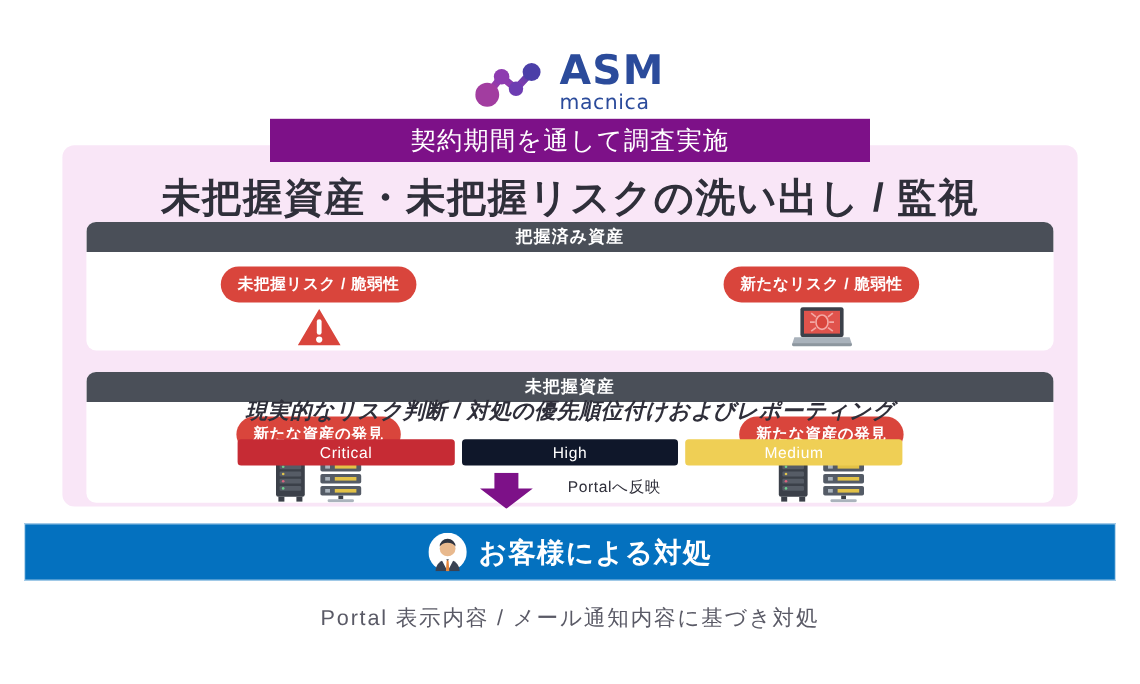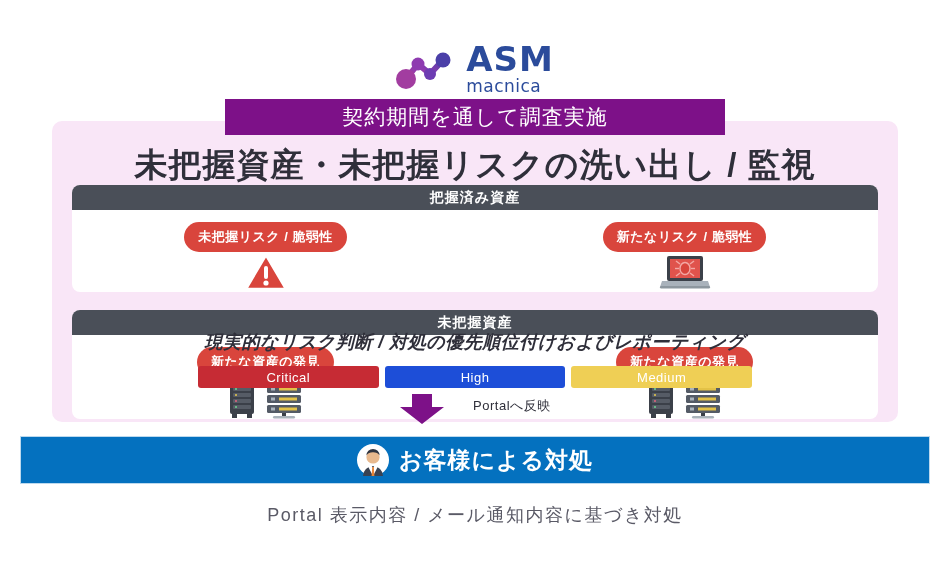--- a/index.html
+++ b/index.html
@@ -391,21 +391,21 @@
     </div>
   </div>
 </div>
 
 <div class="risk-line">現実的なリスク判断 / 対処の優先順位付けおよびレポーティング</div>
 
 <div class="sev-row">
   <div class="sev" style="background: rgb(198, 43, 52);">
     <span>Critical</span>
   </div>
-  <div class="sev" style="background: #1d4ed8;">
+  <div class="sev" style="background: #0f172a;">
     <span>High</span>
   </div>
   <div class="sev" style="background: rgb(239, 207, 85);">
     <span>Medium</span>
   </div>
 </div>
 
 <div class="arrow-wrap">
   <svg class="arrow-down" width="46" height="30" viewBox="0 0 46 30">
     <path d="M13 0 H33 V13 H45 L23 30 L1 13 H13 Z" fill="#7d1188"></path>

